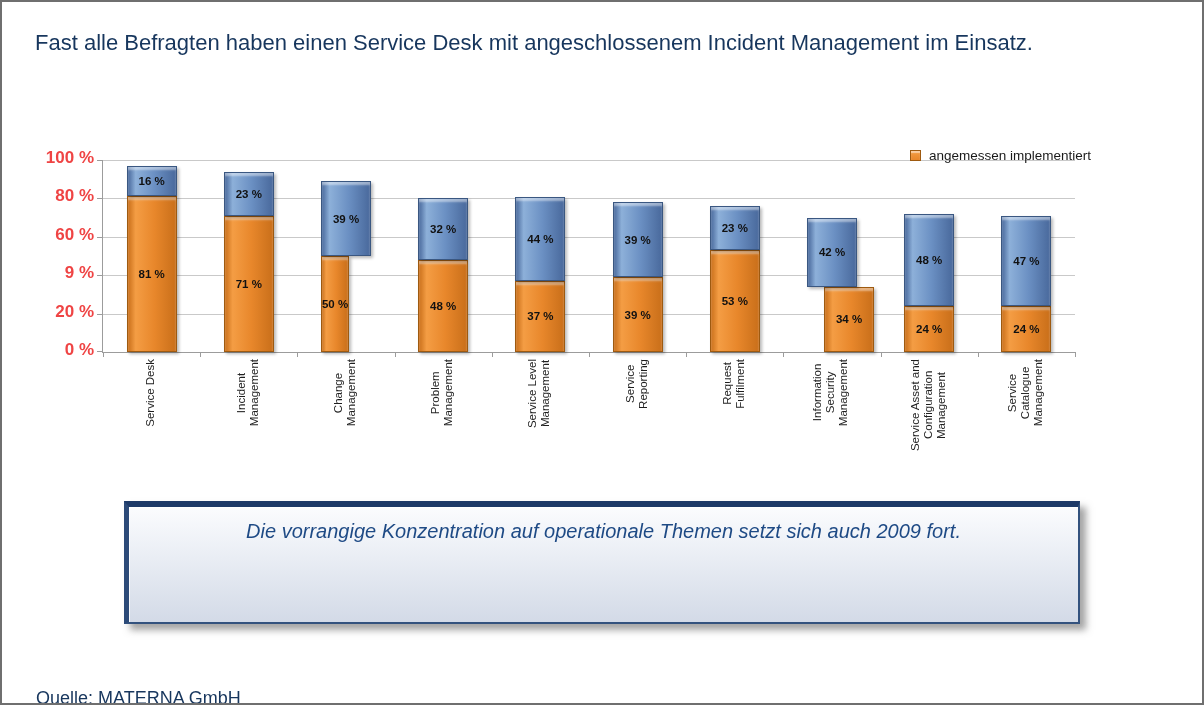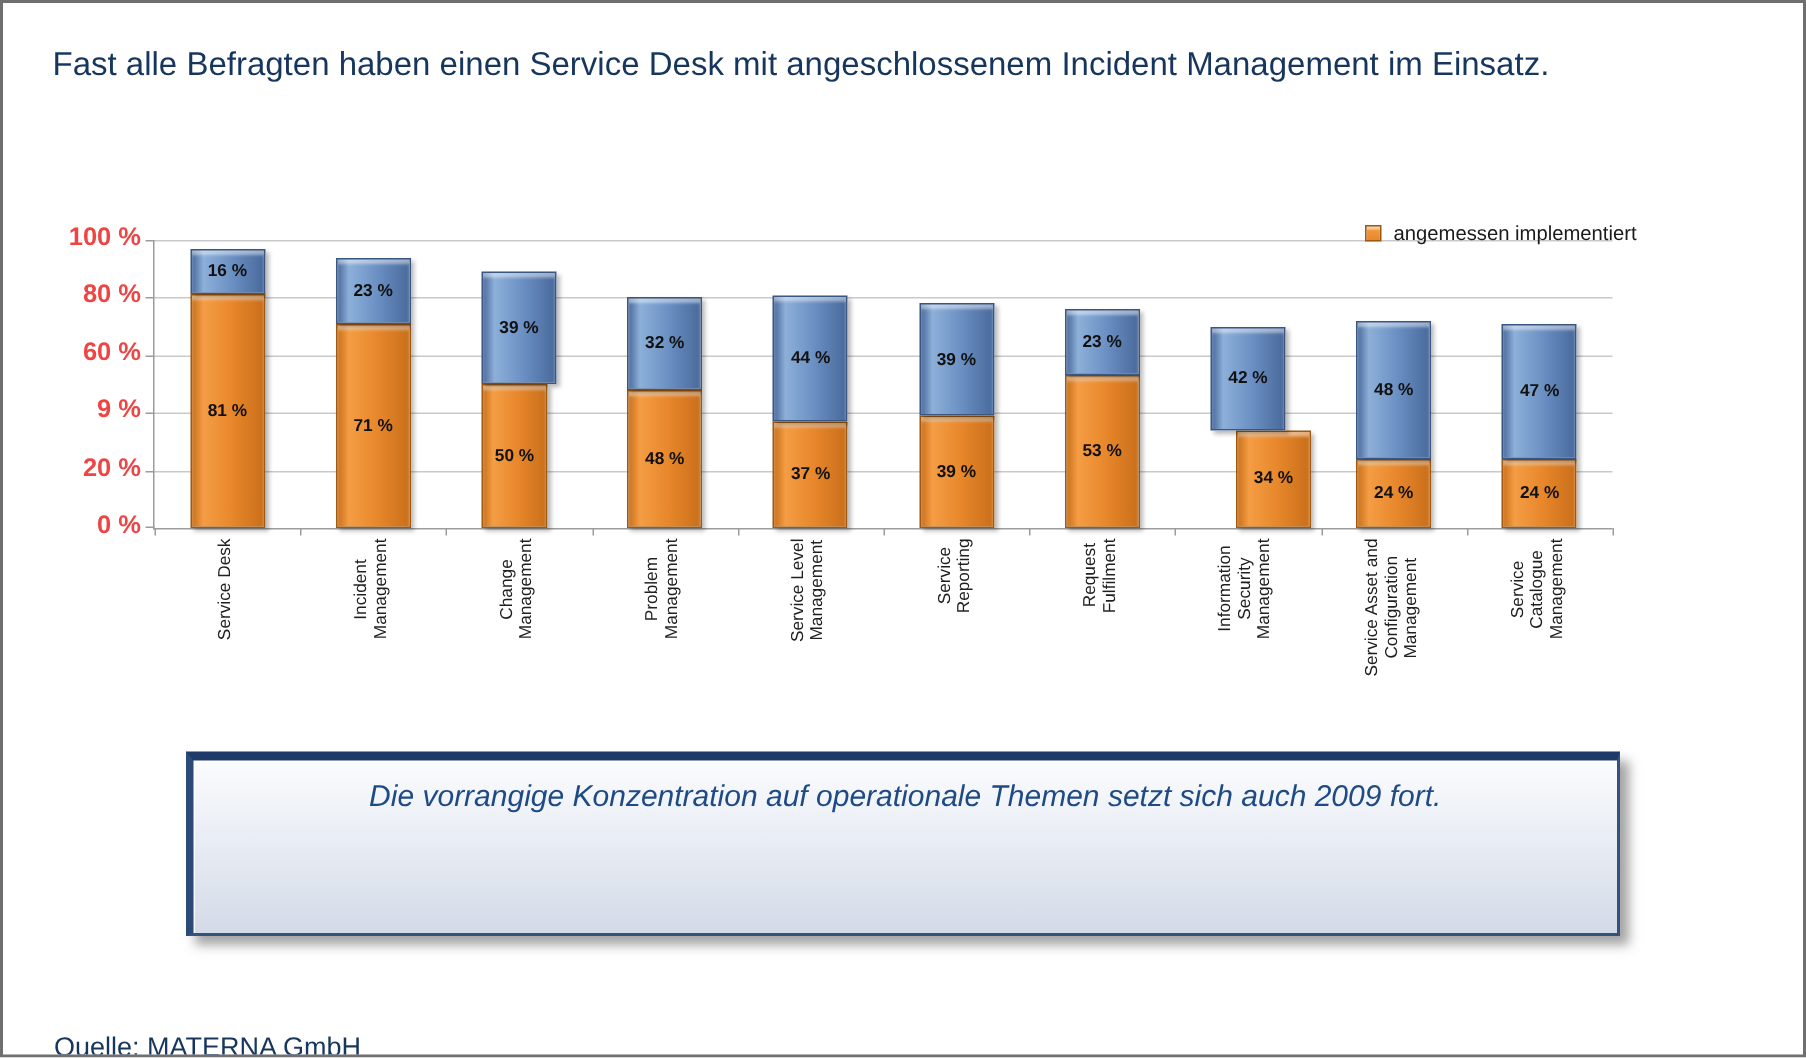--- a/index.html
+++ b/index.html
@@ -113,21 +113,21 @@
         </div>
         <div class="bar-seg" title="Service Desk" style="left: 23.6px; width: 50px; bottom: 155.52px; height: 30.72px; background: linear-gradient(to right, rgb(73, 105, 156) 0%, rgb(141, 176, 217) 16%, rgb(107, 144, 195) 55%, rgb(73, 105, 156) 100%); border-color: rgb(58, 87, 129);">
           <div class="bar-label">16 %</div>
         </div>
         <div class="bar-seg" title="Incident Management" style="left: 120.8px; width: 50px; bottom: 0px; height: 136.32px; background: linear-gradient(to right, rgb(201, 111, 26) 0%, rgb(244, 157, 68) 16%, rgb(232, 135, 43) 55%, rgb(201, 111, 26) 100%); border-color: rgb(158, 90, 16);">
           <div class="bar-label">71 %</div>
         </div>
         <div class="bar-seg" title="Incident Management" style="left: 120.8px; width: 50px; bottom: 136.32px; height: 44.16px; background: linear-gradient(to right, rgb(73, 105, 156) 0%, rgb(141, 176, 217) 16%, rgb(107, 144, 195) 55%, rgb(73, 105, 156) 100%); border-color: rgb(58, 87, 129);">
           <div class="bar-label">23 %</div>
         </div>
-        <div class="bar-seg" title="Change Management" style="left: 218px; width: 44px; bottom: 0px; height: 96px; background: linear-gradient(to right, rgb(201, 111, 26) 0%, rgb(244, 157, 68) 16%, rgb(232, 135, 43) 55%, rgb(201, 111, 26) 100%); border-color: rgb(158, 90, 16);">
+        <div class="bar-seg" title="Change Management" style="left: 218px; width: 28px; bottom: 0px; height: 96px; background: linear-gradient(to right, rgb(201, 111, 26) 0%, rgb(244, 157, 68) 16%, rgb(232, 135, 43) 55%, rgb(201, 111, 26) 100%); border-color: rgb(158, 90, 16);">
           <div class="bar-label">50 %</div>
         </div>
         <div class="bar-seg" title="Change Management" style="left: 218px; width: 50px; bottom: 96px; height: 74.88px; background: linear-gradient(to right, rgb(73, 105, 156) 0%, rgb(141, 176, 217) 16%, rgb(107, 144, 195) 55%, rgb(73, 105, 156) 100%); border-color: rgb(58, 87, 129);">
           <div class="bar-label">39 %</div>
         </div>
         <div class="bar-seg" title="Problem Management" style="left: 315.2px; width: 50px; bottom: 0px; height: 92.16px; background: linear-gradient(to right, rgb(201, 111, 26) 0%, rgb(244, 157, 68) 16%, rgb(232, 135, 43) 55%, rgb(201, 111, 26) 100%); border-color: rgb(158, 90, 16);">
           <div class="bar-label">48 %</div>
         </div>
         <div class="bar-seg" title="Problem Management" style="left: 315.2px; width: 50px; bottom: 92.16px; height: 61.44px; background: linear-gradient(to right, rgb(73, 105, 156) 0%, rgb(141, 176, 217) 16%, rgb(107, 144, 195) 55%, rgb(73, 105, 156) 100%); border-color: rgb(58, 87, 129);">
           <div class="bar-label">32 %</div>

